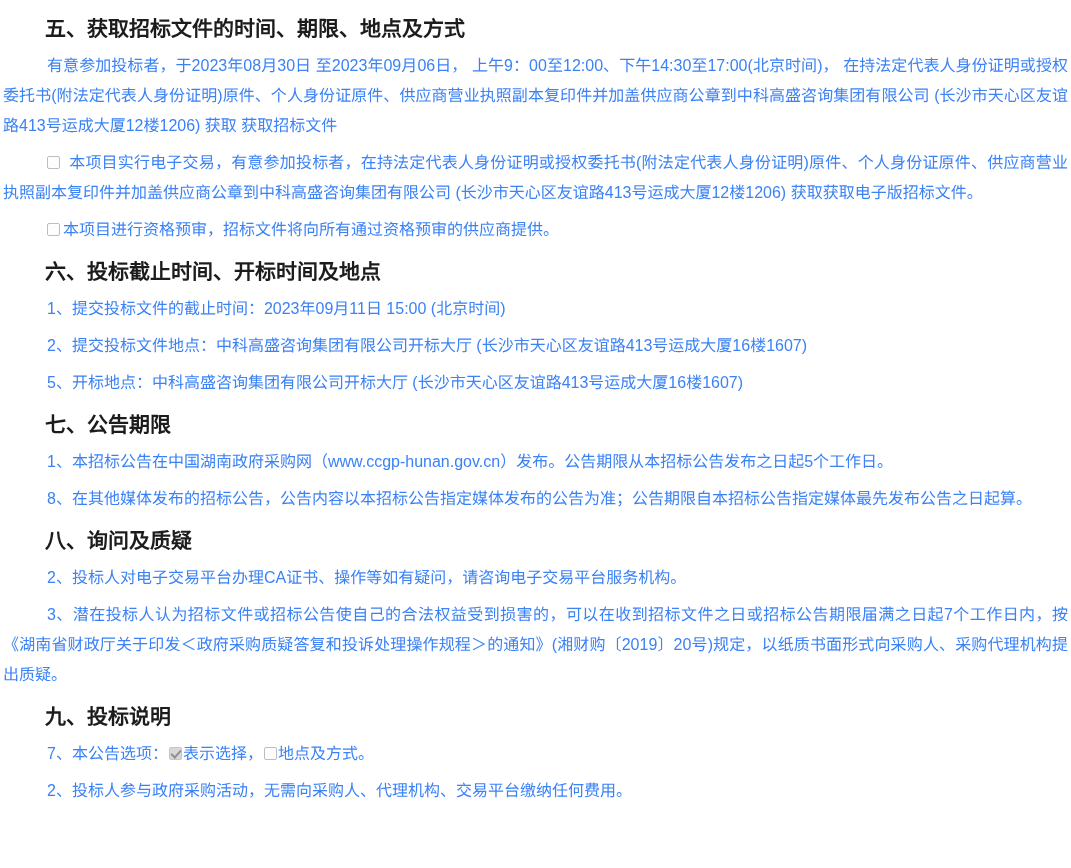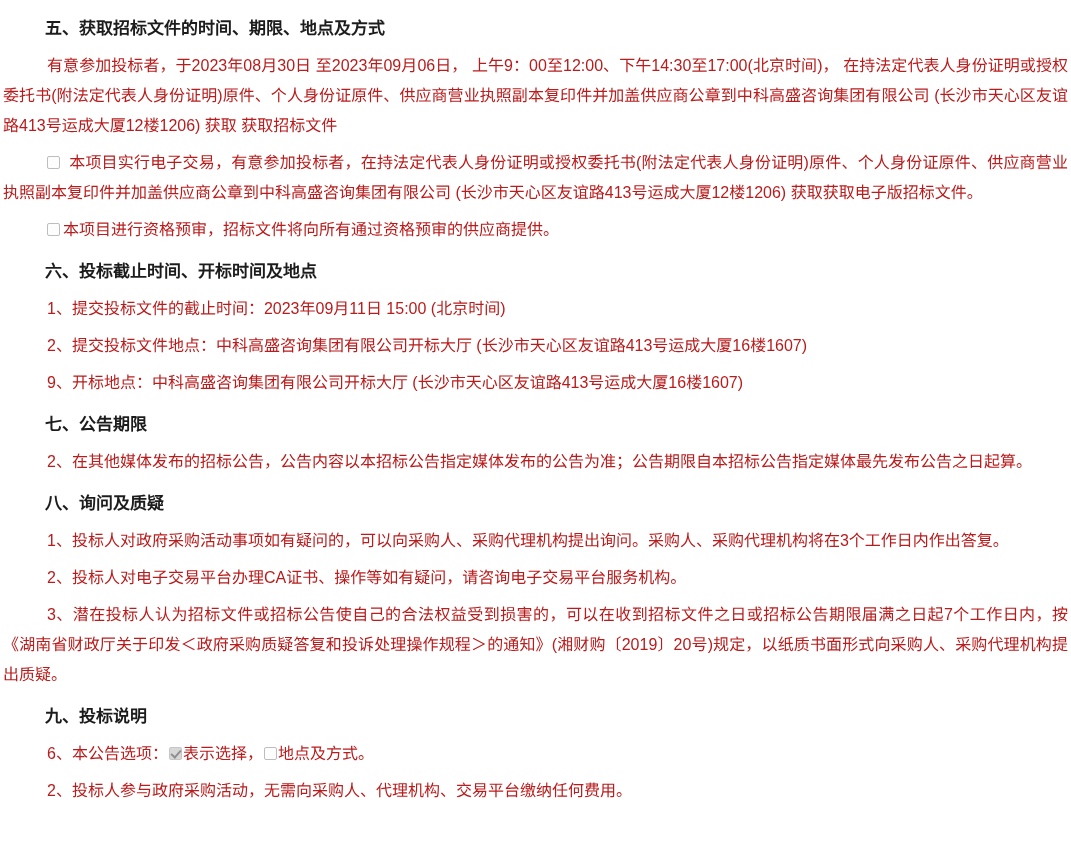--- a/index.html
+++ b/index.html
@@ -10,34 +10,34 @@
   }
   .doc {
     width: 1071px;
     min-height: 868px;
     box-sizing: border-box;
     padding: 2px 3px 20px 3px;
     color: #333333;
     overflow: hidden;
   }
   .hd {
-    font-size: 17px;
+    font-size: 21px;
     font-weight: bold;
     color: #1c1c1c;
     line-height: 26px;
     margin: 14px 0 9px 0;
     text-indent: 42px;
   }
   .para {
     font-size: 16px;
     line-height: 30px;
     margin: 7px 0;
     text-indent: 44px;
     text-align: justify;
-    color: #b91c1c;
+    color: #3b82f6;
   }
   
   .cb {
     display: inline-block;
     width: 13px;
     height: 13px;
     box-sizing: border-box;
     border: 1px solid #bdbdbd;
     border-radius: 2px;
     background: #fdfdfd;
@@ -72,34 +72,34 @@
     <h3 class="hd">五、获取招标文件的时间、期限、地点及方式</h3>
     <p class="para"><span>有意参加投标者，于2023年08月30日 至2023年09月06日， 上午9：00至12:00、下午14:30至17:00(北京时间)， 在持法定代表人身份证明或授权委托书(附法定代表人身份证明)原件、个人身份证原件、供应商营业执照副本复印件并加盖供应商公章到中科高盛咨询集团有限公司 (长沙市天心区友谊路413号运成大厦12楼1206) 获取 获取招标文件</span></p>
     <p class="para"><span class="cb gap-wide"></span><span>本项目实行电子交易，有意参加投标者，在持法定代表人身份证明或授权委托书(附法定代表人身份证明)原件、个人身份证原件、供应商营业执照副本复印件并加盖供应商公章到中科高盛咨询集团有限公司 (长沙市天心区友谊路413号运成大厦12楼1206) 获取获取电子版招标文件。</span></p>
     <p class="para"><span class="cb gap-narrow"></span><span>本项目进行资格预审，招标文件将向所有通过资格预审的供应商提供。</span></p>
   </section>
 
   <section>
     <h3 class="hd">六、投标截止时间、开标时间及地点</h3>
     <p class="para"><span>1、提交投标文件的截止时间：2023年09月11日 15:00 (北京时间)</span></p>
     <p class="para"><span>2、提交投标文件地点：中科高盛咨询集团有限公司开标大厅 (长沙市天心区友谊路413号运成大厦16楼1607)</span></p>
-    <p class="para"><span>9、开标地点：中科高盛咨询集团有限公司开标大厅 (长沙市天心区友谊路413号运成大厦16楼1607)</span></p>
+    <p class="para"><span>5、开标地点：中科高盛咨询集团有限公司开标大厅 (长沙市天心区友谊路413号运成大厦16楼1607)</span></p>
   </section>
 
   <section>
     <h3 class="hd">七、公告期限</h3>
-    <p class="para"><span>2、在其他媒体发布的招标公告，公告内容以本招标公告指定媒体发布的公告为准；公告期限自本招标公告指定媒体最先发布公告之日起算。</span></p>
+    <p class="para"><span>1、本招标公告在中国湖南政府采购网（www.ccgp-hunan.gov.cn）发布。公告期限从本招标公告发布之日起5个工作日。</span></p>
+    <p class="para"><span>8、在其他媒体发布的招标公告，公告内容以本招标公告指定媒体发布的公告为准；公告期限自本招标公告指定媒体最先发布公告之日起算。</span></p>
   </section>
 
   <section>
     <h3 class="hd">八、询问及质疑</h3>
-    <p class="para"><span>1、投标人对政府采购活动事项如有疑问的，可以向采购人、采购代理机构提出询问。采购人、采购代理机构将在3个工作日内作出答复。</span></p>
     <p class="para"><span>2、投标人对电子交易平台办理CA证书、操作等如有疑问，请咨询电子交易平台服务机构。</span></p>
     <p class="para"><span>3、潜在投标人认为招标文件或招标公告使自己的合法权益受到损害的，可以在收到招标文件之日或招标公告期限届满之日起7个工作日内，按《湖南省财政厅关于印发＜政府采购质疑答复和投诉处理操作规程＞的通知》(湘财购〔2019〕20号)规定，以纸质书面形式向采购人、采购代理机构提出质疑。</span></p>
   </section>
 
   <section>
     <h3 class="hd">九、投标说明</h3>
-    <p class="para"><span>6、本公告选项：</span><span class="cb checked inline"></span><span>表示选择，</span><span class="cb inline"></span><span>地点及方式。</span></p>
+    <p class="para"><span>7、本公告选项：</span><span class="cb checked inline"></span><span>表示选择，</span><span class="cb inline"></span><span>地点及方式。</span></p>
     <p class="para"><span>2、投标人参与政府采购活动，无需向采购人、代理机构、交易平台缴纳任何费用。</span></p>
   </section>
 
 </div>
 
 </body></html>

